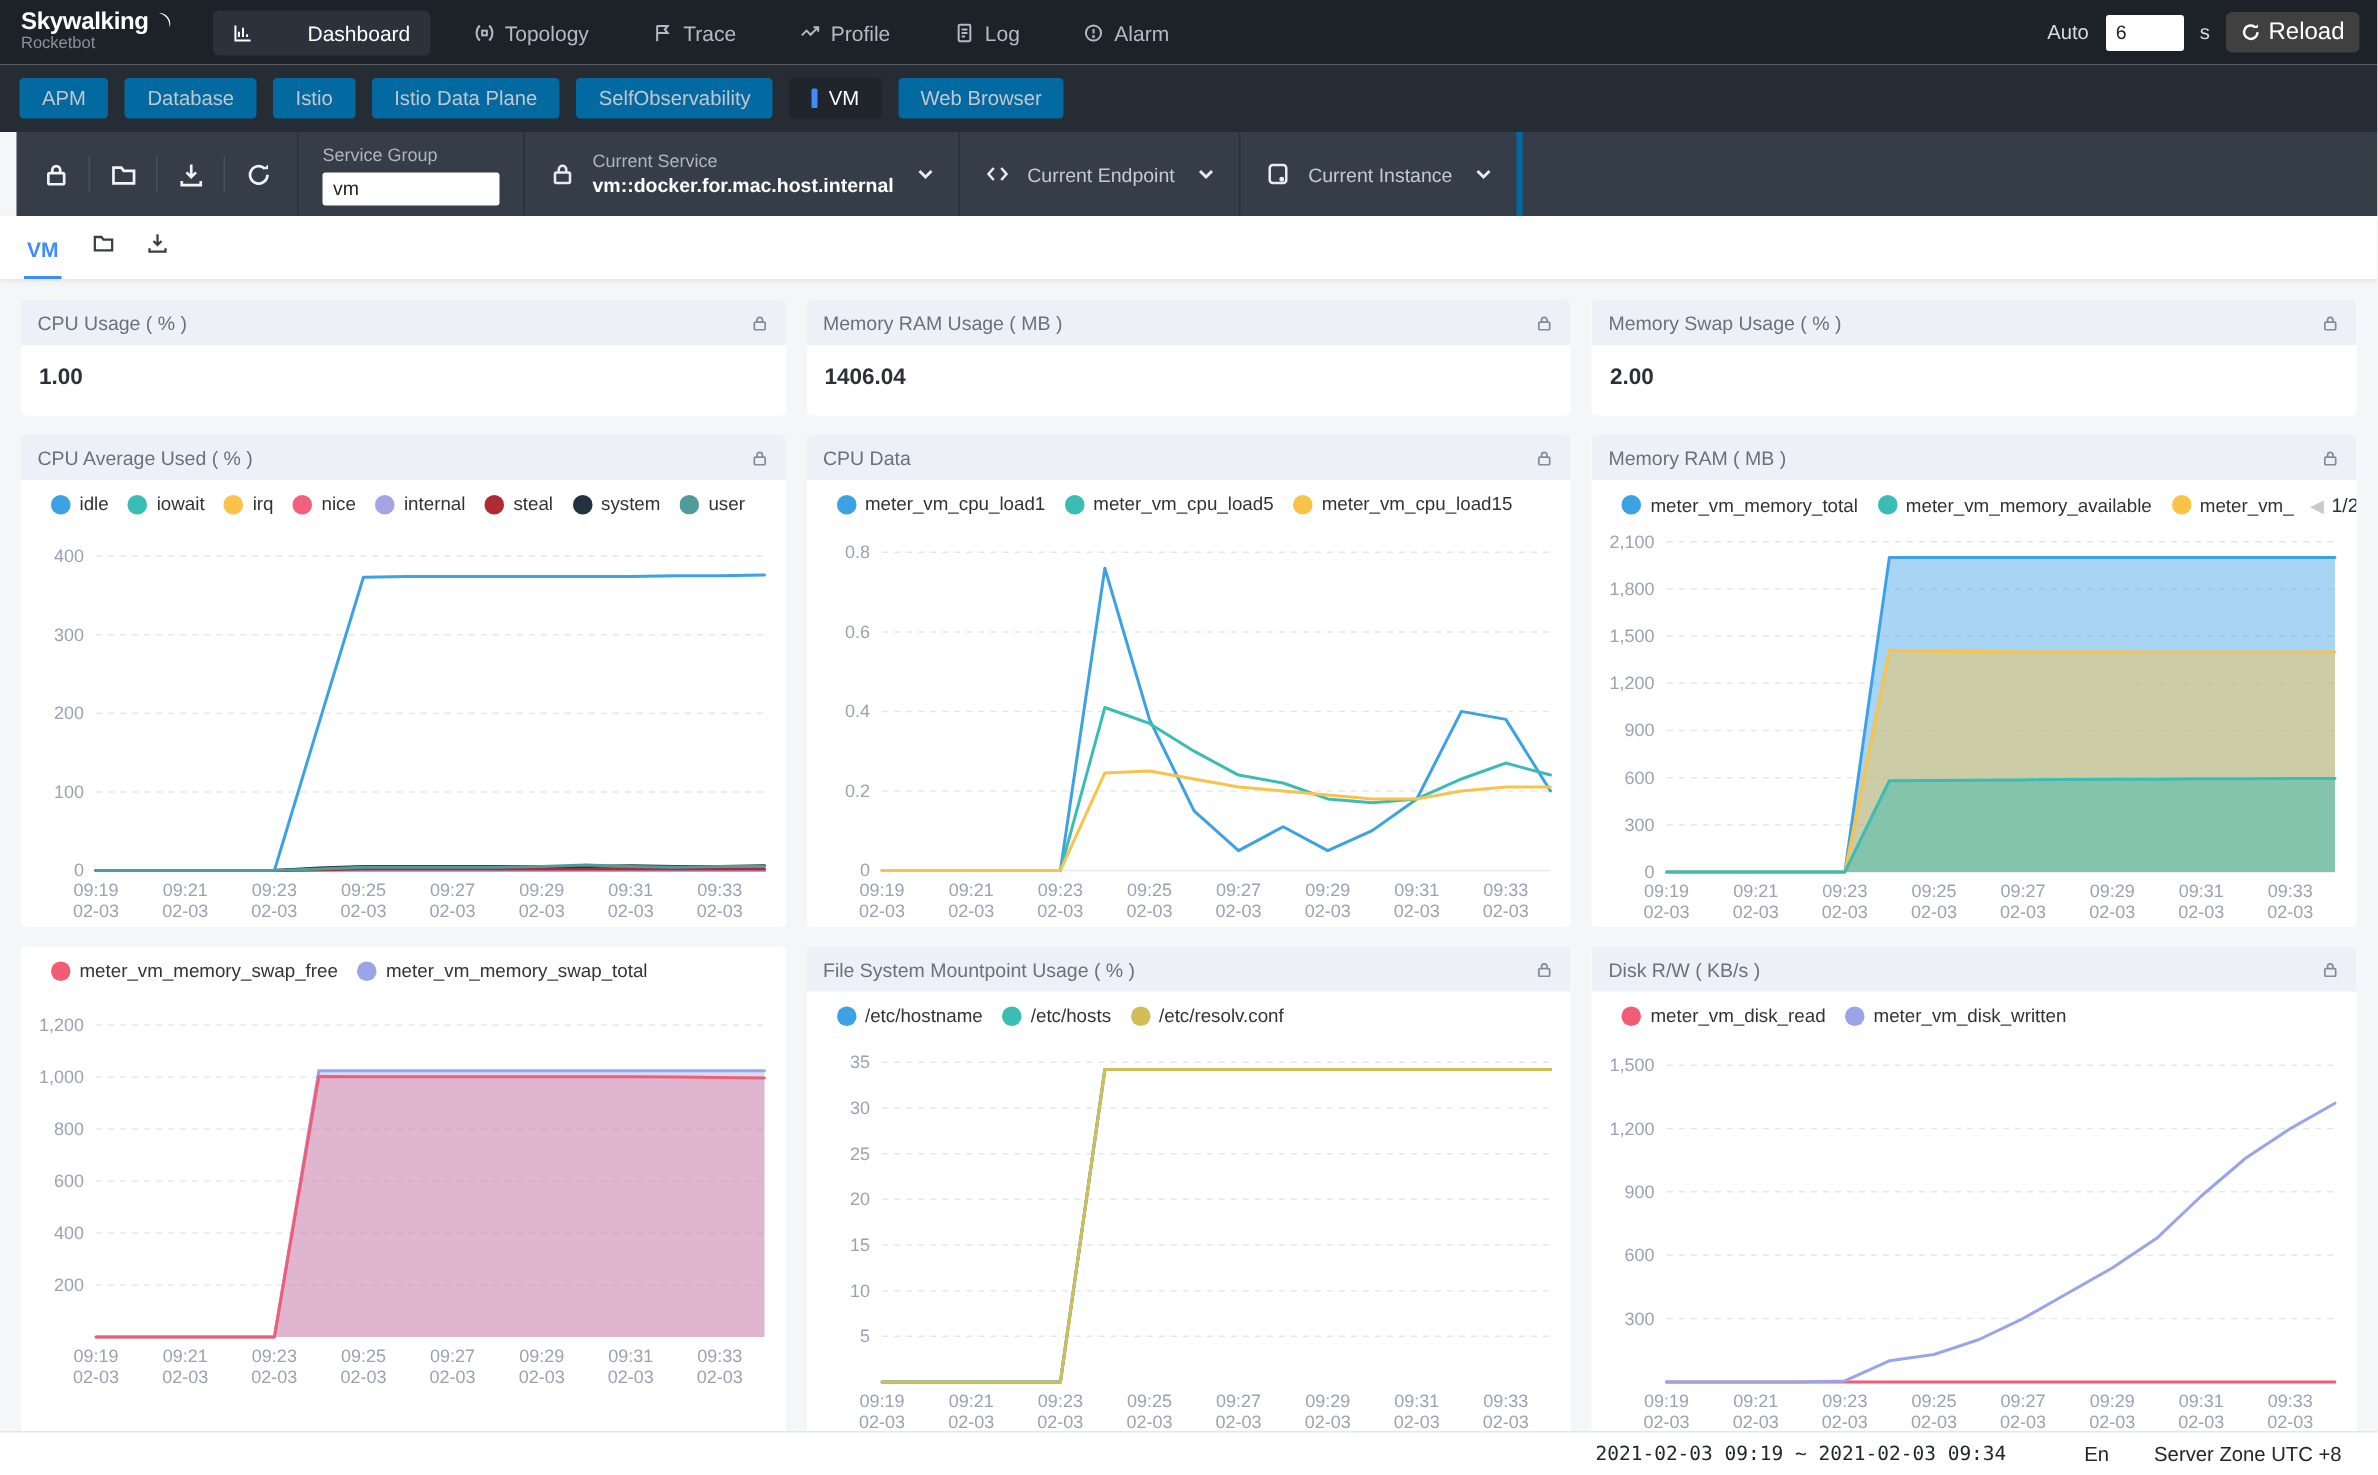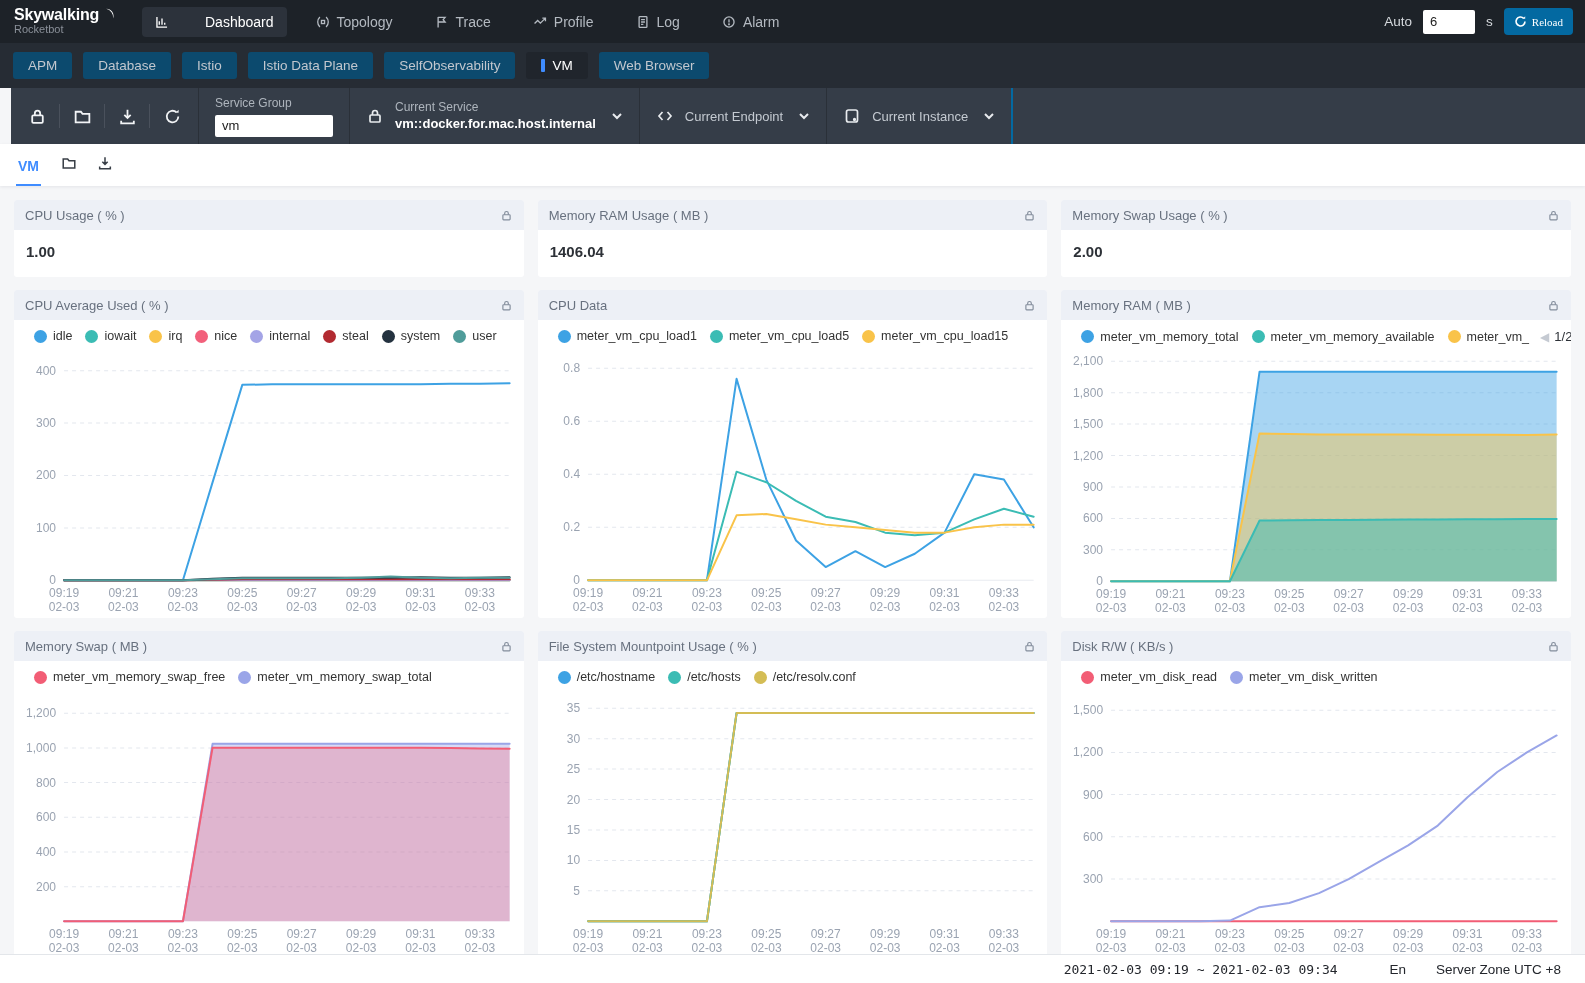--- a/index.html
+++ b/index.html
@@ -11,39 +11,39 @@
   .logo { width:142px; padding-left:14px; line-height:1.05; }
   .logo-top { display:flex; align-items:center; gap:2px; }
   .logo-title { color:#fff; font-size:16px; font-weight:700; letter-spacing:-0.2px; }
   .logo-sub { color:#8a9099; font-size:11px; }
   .nav-item { display:flex; align-items:center; gap:7px; height:30px; padding:0 13px; margin-right:16px;
               font-size:14px; color:#b4bac1; border-radius:4px; cursor:pointer; }
   .nav-item.active { background:#2c323b; color:#fff;gap:36px; }
   .nav-item svg { width:14px; height:14px; stroke:currentColor; fill:none; stroke-width:1.7; }
   .topnav-right { margin-left:auto; display:flex; align-items:center; gap:11px; padding-right:12px; color:#d6dade; font-size:13.5px; }
   .auto-input { width:52px; height:24px; border:none; border-radius:2px; background:#fff; color:#222; font-size:13px; padding:0 7px; font-family:"Liberation Sans",sans-serif; }
-  .reload-btn { height:27px; background:#0369a1; border:none; border-radius:4px; color:#fff; font-size:11px;
-                display:flex; align-items:center; gap:5px; padding:0 10px; cursor:pointer; font-family:Liberation Serif, serif; }
+  .reload-btn { height:27px; background:#404040; border:none; border-radius:4px; color:#fff; font-size:16px;
+                display:flex; align-items:center; gap:5px; padding:0 10px; cursor:pointer; font-family:Liberation Sans, sans-serif; }
   .reload-btn svg { width:13px; height:13px; stroke:#fff; fill:none; stroke-width:2; }
 
   
   .subnav { height:45px; background:#262c34; display:flex; align-items:center; gap:11px; padding:0 13px; }
-  .pill { height:27px; display:flex; align-items:center; gap:7px; padding:0 15px; background:#0c4a6e;
+  .pill { height:27px; display:flex; align-items:center; gap:7px; padding:0 15px; background:#0369a1;
           border-radius:3px; color:#c2c7ce; font-size:13.5px; cursor:pointer; white-space:nowrap; }
   .pill.active { background:#20252c; color:#fff; }
   .pill .bar { width:4px; height:13px; border-radius:1px; background:#3f8cff; }
 
   
   .toolbar { height:56px; background:#353d48; display:flex; align-items:stretch;margin-left:11px; }
   .tool-icons { display:flex; align-items:center; padding:0 4px; }
   .ticon { width:44px; display:flex; justify-content:center; align-items:center; cursor:pointer; }
   .ticon svg { width:19px; height:19px; stroke:#f2f4f6; fill:none; stroke-width:1.7; }
   .tdivider { width:1px; height:24px; background:#4a515c; align-self:center; }
   .tsection { display:flex; align-items:center; gap:11px; padding:0 16px; border-left:1px solid #2a3038; }
-  .tsection:last-child { border-right:2px solid #0369a1; }
+  .tsection:last-child { border-right:4px solid #0369a1; }
   .tlabel { font-size:12px; color:#aeb5bd; line-height:1.4; }
   .tvalue { font-size:13px; color:#fff; font-weight:600; line-height:1.4; }
   .single-label { font-size:13px; color:#c4cad1; }
   .sg-input { width:118px; height:22px; border:none; border-radius:2px; background:#fff; color:#222;
               font-size:13px; padding:0 7px; display:block; margin-top:3px; font-family:"Liberation Sans",sans-serif; }
   .tsection svg.sec-icon { width:18px; height:18px; stroke:#e8ebee; fill:none; stroke-width:1.7; }
   .chev { width:12px; height:12px; stroke:#e8ebee; fill:none; stroke-width:2; margin-left:4px; cursor:pointer; }
 
   
   .pagetabs { height:42px; background:#fff; display:flex; align-items:flex-end; gap:20px; padding:0 16px;
@@ -488,27 +488,20 @@
         <polygon points="50.0,235.0 79.7,235.0 109.3,235.0 139.0,235.0 168.7,235.0 198.3,25.7 228.0,25.7 257.7,25.7 287.3,25.7 317.0,25.7 346.7,25.7 376.3,25.7 406.0,25.7 435.7,25.7 465.3,25.7 495.0,25.7 495.0,235.0 50.0,235.0" fill="rgba(61,162,228,0.45)"></polygon>
         <polyline points="50.0,235.0 79.7,235.0 109.3,235.0 139.0,235.0 168.7,235.0 198.3,25.7 228.0,25.7 257.7,25.7 287.3,25.7 317.0,25.7 346.7,25.7 376.3,25.7 406.0,25.7 435.7,25.7 465.3,25.7 495.0,25.7" fill="none" stroke="#3da2e4" stroke-width="2" stroke-linejoin="round" stroke-linecap="round"></polyline>
         <polygon points="50.0,235.0 79.7,235.0 109.3,235.0 139.0,235.0 168.7,235.0 198.3,87.4 228.0,88.0 257.7,88.3 287.3,88.5 317.0,88.5 346.7,88.5 376.3,88.7 406.0,88.7 435.7,88.7 465.3,88.8 495.0,88.5 495.0,235.0 50.0,235.0" fill="rgba(249,195,73,0.45)"></polygon>
         <polyline points="50.0,235.0 79.7,235.0 109.3,235.0 139.0,235.0 168.7,235.0 198.3,87.4 228.0,88.0 257.7,88.3 287.3,88.5 317.0,88.5 346.7,88.5 376.3,88.7 406.0,88.7 435.7,88.7 465.3,88.8 495.0,88.5" fill="none" stroke="#f9c349" stroke-width="2" stroke-linejoin="round" stroke-linecap="round"></polyline>
         <polygon points="50.0,235.0 79.7,235.0 109.3,235.0 139.0,235.0 168.7,235.0 198.3,174.3 228.0,174.1 257.7,173.9 287.3,173.7 317.0,173.5 346.7,173.3 376.3,173.3 406.0,173.0 435.7,173.0 465.3,172.8 495.0,172.7 495.0,235.0 50.0,235.0" fill="rgba(59,188,180,0.5)"></polygon>
         <polyline points="50.0,235.0 79.7,235.0 109.3,235.0 139.0,235.0 168.7,235.0 198.3,174.3 228.0,174.1 257.7,173.9 287.3,173.7 317.0,173.5 346.7,173.3 376.3,173.3 406.0,173.0 435.7,173.0 465.3,172.8 495.0,172.7" fill="none" stroke="#3bbcb4" stroke-width="2" stroke-linejoin="round" stroke-linecap="round"></polyline>
       </svg>
   </div>
 
   <div class="card">
-    <div class="card-header">
-      <span>Memory Swap ( MB )</span>
-      <svg viewBox="0 0 18 18">
-          <rect x="4" y="8" width="10" height="7" rx="1"></rect>
-          <path d="M6.5 8 V6 a2.5 2.5 0 0 1 5 0 v2"></path>
-        </svg>
-    </div>
     <div class="legend">
         <span class="legend-item">
           <span class="dot" style="background: rgb(242, 93, 117);"></span>
           <span>meter_vm_memory_swap_free</span>
         </span>
         <span class="legend-item">
           <span class="dot" style="background: rgb(154, 165, 232);"></span>
           <span>meter_vm_memory_swap_total</span>
         </span>
       </div>

